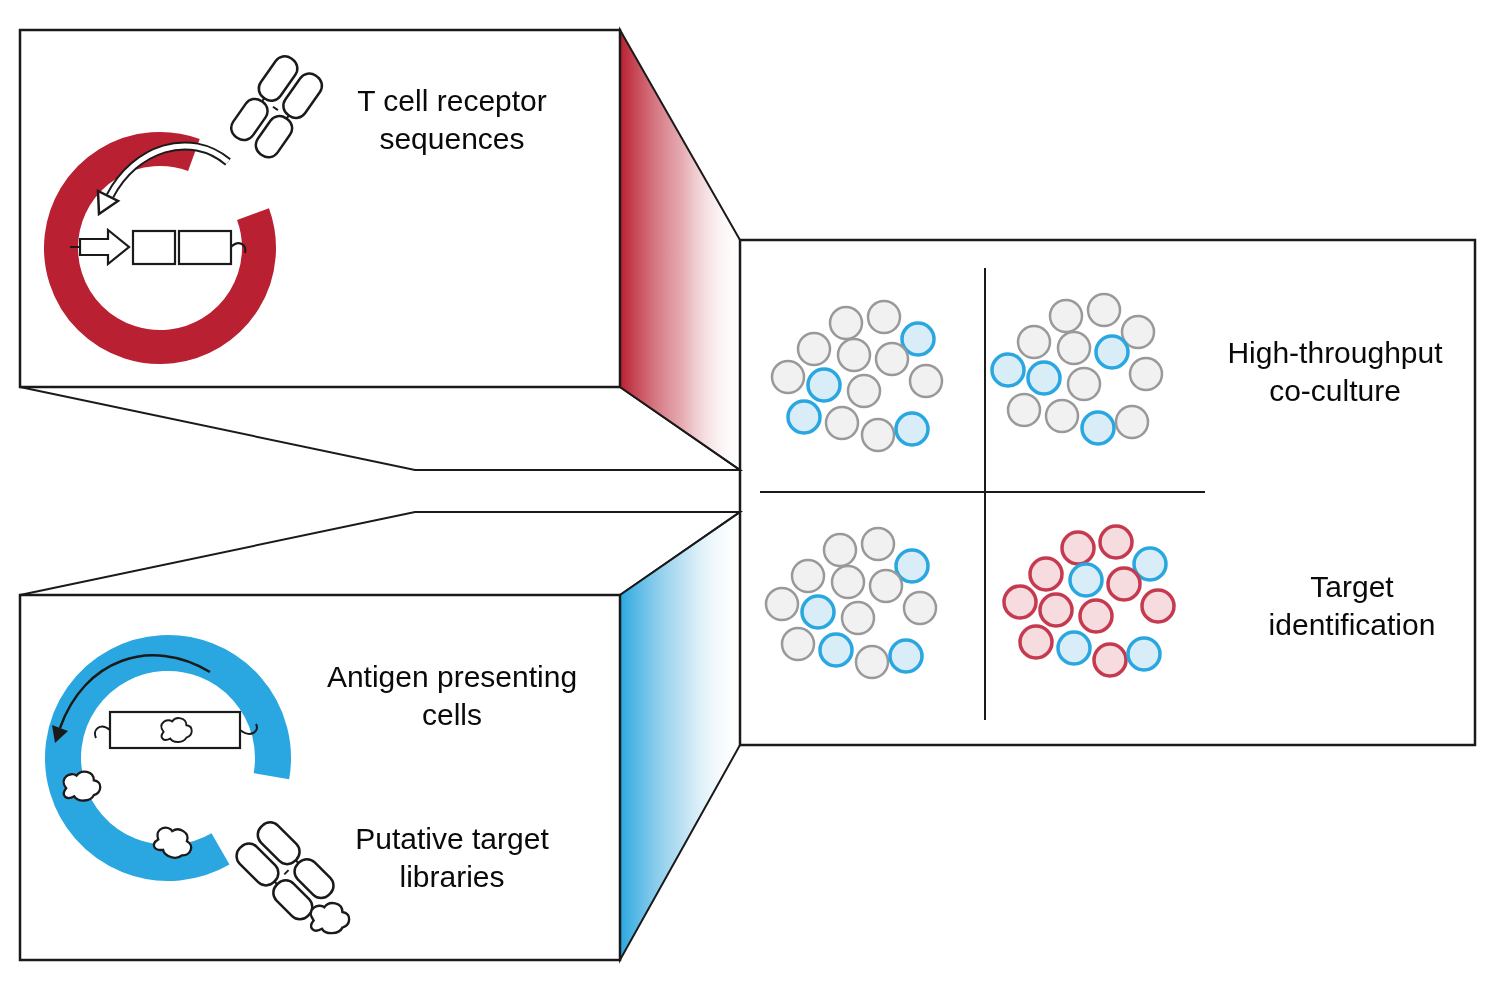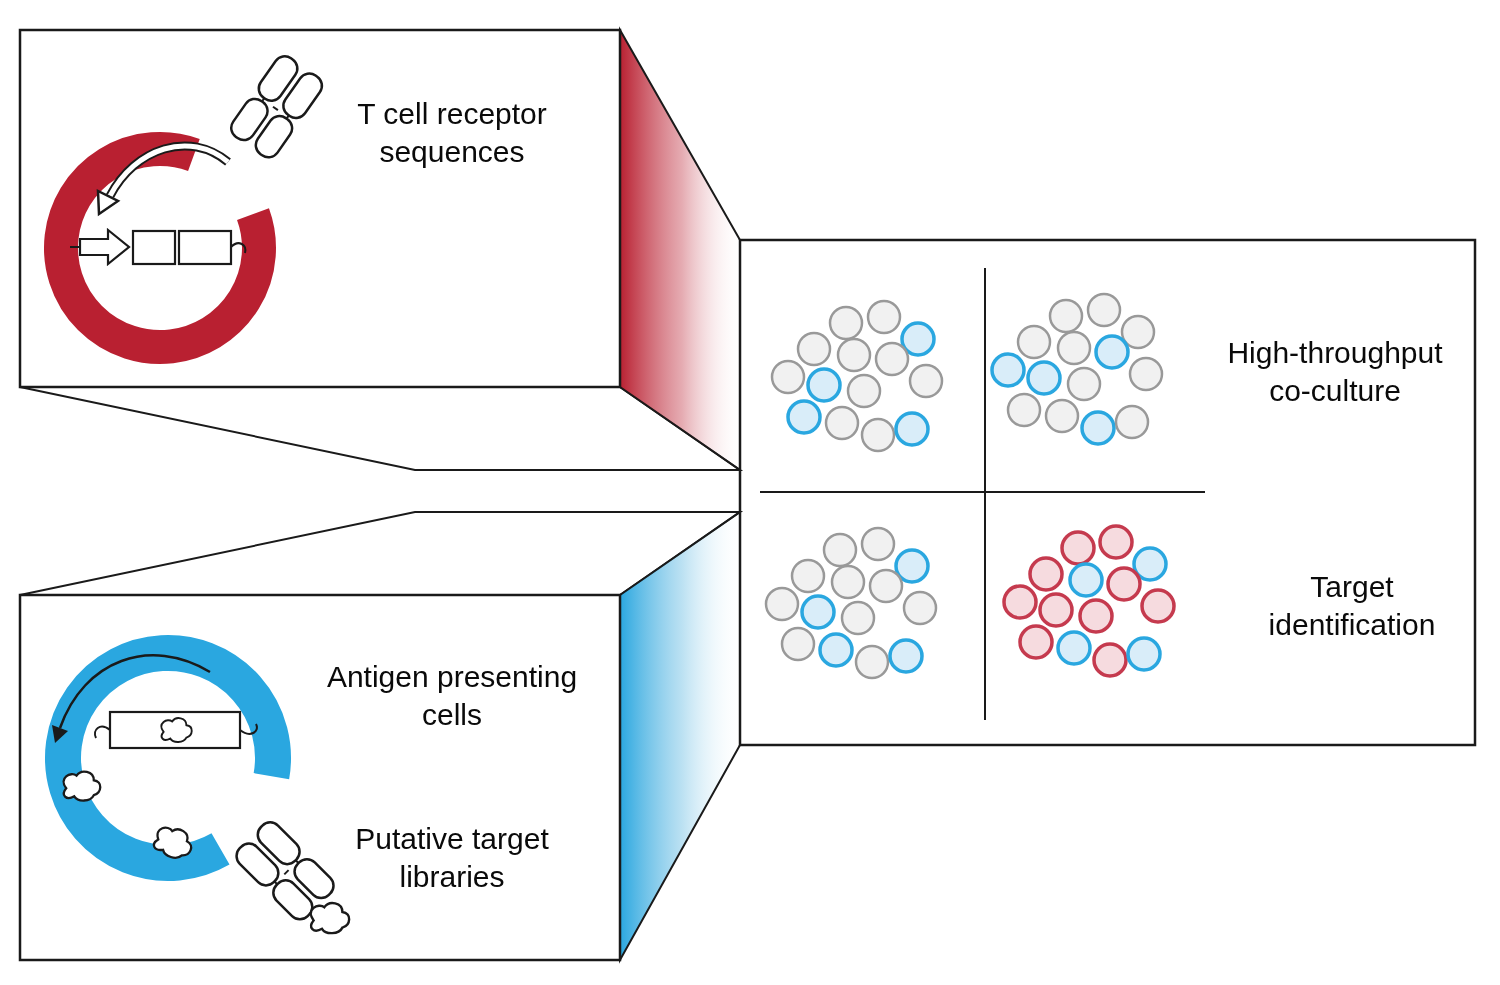--- a/index.html
+++ b/index.html
@@ -157,21 +157,21 @@
     </g>
 
     <use href="#cloud" transform="translate(80,786) scale(1.15)"></use>
     <use href="#cloud" transform="translate(172,842) scale(1.15) rotate(20)"></use>
 
     <use href="#chain-pair" transform="translate(232,856) rotate(-45)"></use>
     <use href="#cloud" transform="translate(328,918) scale(1.2)"></use>
   </g>
 </svg>
 
-<div class="label" style="left:282px;top:95px">T cell receptor
+<div class="label" style="left:282px;top:82px">T cell receptor
 sequences</div>
 <div class="label" style="left:1165px;top:334px">High-throughput
 co-culture</div>
 <div class="label" style="left:1182px;top:568px">Target
 identification</div>
 <div class="label" style="left:282px;top:658px">Antigen presenting
 cells</div>
 <div class="label" style="left:282px;top:820px">Putative target
 libraries</div>
 

